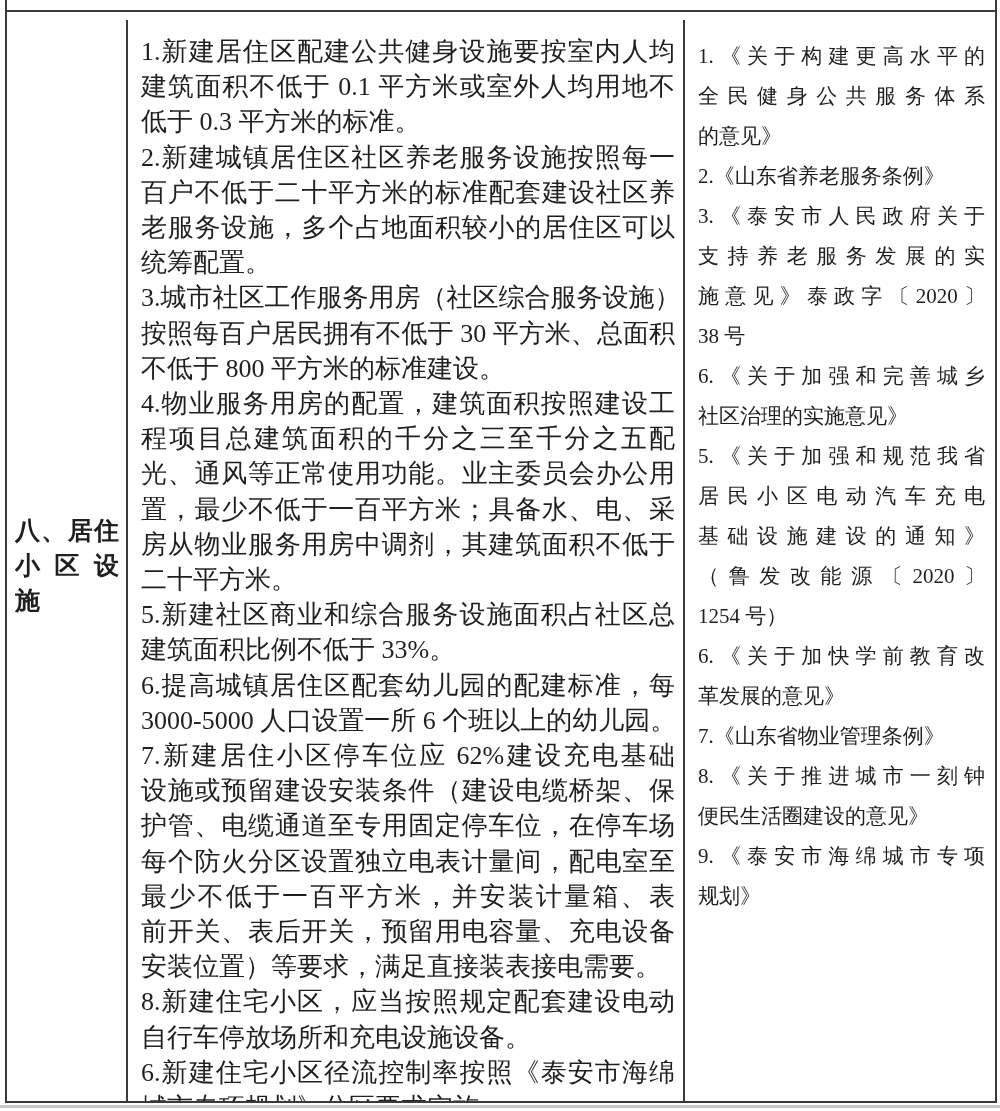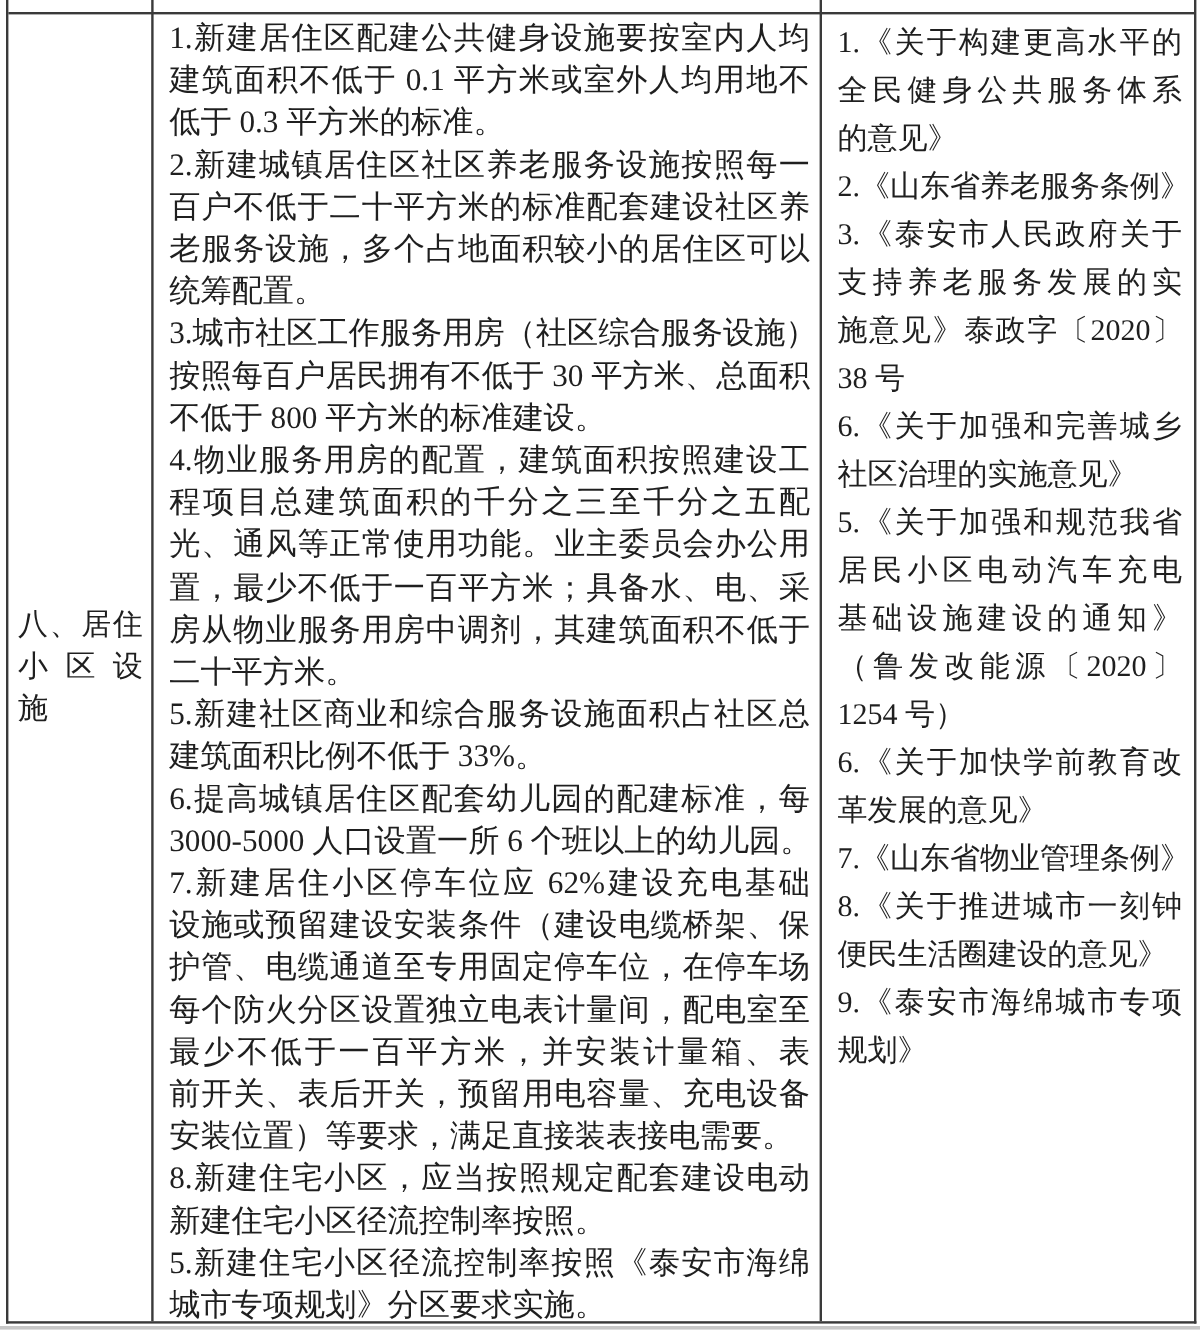--- a/index.html
+++ b/index.html
@@ -34,43 +34,44 @@
     left: 0;
     right: 0;
     top: 10px;
     height: 2px;
     background: #3a3a3a;
     z-index: 2;
   }
   .cell {
     box-sizing: border-box;
     overflow: hidden;
+    margin-top: 20px;
   }
   .cell-rowheader {
     width: 121px;
     border-right: 2px solid #3a3a3a;
     display: flex;
     align-items: center;
     padding: 10px 7px 0 8px;
     font-size: 25px;
     line-height: 35px;
-    font-weight: normal;
+    font-weight: bold;
   }
   .cell-rowheader .inner { width: 100%; }
   .cell-requirements {
     width: 557px;
     border-right: 2px solid #3a3a3a;
     padding: 14px 8px 0 13px;
     font-size: 26px;
     line-height: 35.2px;
   }
   .cell-references {
     flex: 1;
     padding: 16px 10px 0 13px;
-    font-size: 25px;
+    font-size: 21px;
     line-height: 40px;
   }
   .line {
     text-align: justify;
     text-align-last: justify;
     white-space: nowrap;
     overflow: hidden;
     font-feature-settings: "halt" 1;
   }
   .line.last { text-align-last: left; }
@@ -138,24 +139,24 @@
         <div class="line">7.新建居住小区停车位应 62%建设充电基础</div>
         <div class="line">设施或预留建设安装条件（建设电缆桥架、保</div>
         <div class="line">护管、电缆通道至专用固定停车位，在停车场</div>
         <div class="line">每个防火分区设置独立电表计量间，配电室至</div>
         <div class="line">最少不低于一百平方米，并安装计量箱、表</div>
         <div class="line">前开关、表后开关，预留用电容量、充电设备</div>
         <div class="line last">安装位置）等要求，满足直接装表接电需要。</div>
       </div>
       <div class="para">
         <div class="line">8.新建住宅小区，应当按照规定配套建设电动</div>
-        <div class="line last">新建住宅小区径流控制率按照。</div>
-      </div>
-      <div class="para">
-        <div class="line">5.新建住宅小区径流控制率按照《泰安市海绵</div>
+        <div class="line last">自行车停放场所和充电设施设备。</div>
+      </div>
+      <div class="para">
+        <div class="line">6.新建住宅小区径流控制率按照《泰安市海绵</div>
         <div class="line last">城市专项规划》分区要求实施。</div>
       </div>
     </div>
 
   <div class="cell cell-references">
       <div class="para">
         <div class="line">1.《关于构建更高水平的</div>
         <div class="line">全民健身公共服务体系</div>
         <div class="line last">的意见》</div>
       </div>

